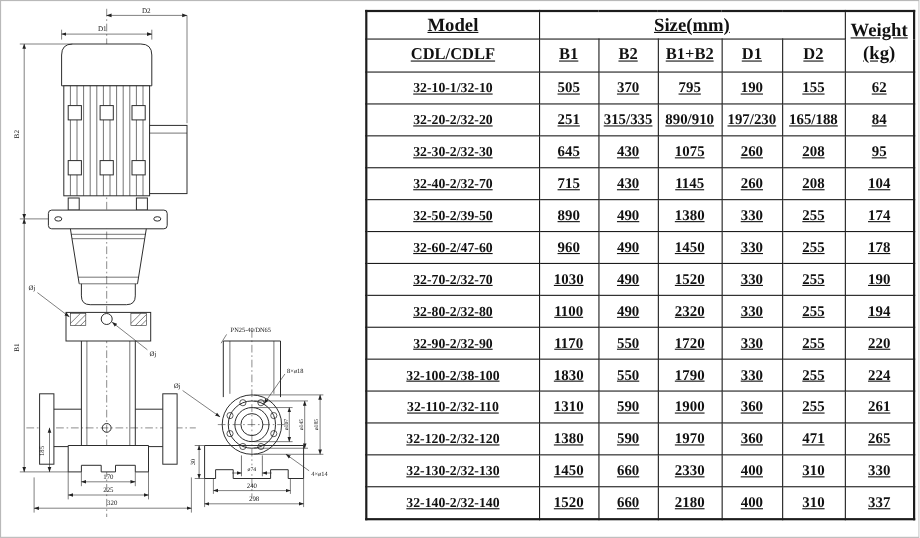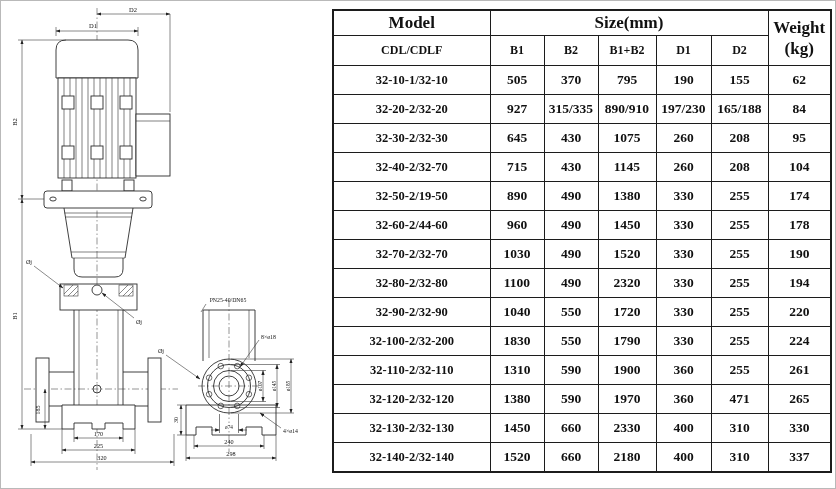--- a/index.html
+++ b/index.html
@@ -8,28 +8,28 @@
     font-family:"Liberation Serif", serif;color:#111;overflow:hidden;
   }
   .frame{position:absolute;inset:0;border:1px solid #b9b9b9;pointer-events:none;}
   
   .drawing{position:absolute;left:0;top:0;width:332px;height:489px;}
   svg text{font-family:"Liberation Serif", serif;fill:#151515;}
   
   table.size{
     position:absolute;left:332px;top:9px;width:498px;
     border-collapse:collapse;table-layout:fixed;
-    border:2px solid #1c1c1c;background:#fff;
+    border:2px solid #1c1c1c;background:#fff;text-decoration:underline;
   }
   table.size td{
     border:1px solid #1c1c1c;text-align:center;vertical-align:middle;
     padding:0;font-weight:bold;overflow:hidden;white-space:nowrap;
   }
   tr.h1 td{height:24px;font-size:17px;}
-  tr.h2 td{height:29px;font-size:12px;}
+  tr.h2 td{height:29px;font-size:15px;}
   td.weight-h{font-size:15px;line-height:1.25;}
   tr.data td{height:28px;font-size:13.5px;}
   tr.data td.model-col{font-size:12.5px;}
 </style>
 </head>
 <body>
 
 <div class="frame"></div>
 
 <div class="drawing">
@@ -274,21 +274,21 @@
         <td class="model-col">32-10-1/32-10</td>
         <td>505</td>
         <td>370</td>
         <td>795</td>
         <td>190</td>
         <td>155</td>
         <td>62</td>
       </tr>
       <tr class="data">
         <td class="model-col">32-20-2/32-20</td>
-        <td>927</td>
+        <td>251</td>
         <td>315/335</td>
         <td>890/910</td>
         <td>197/230</td>
         <td>165/188</td>
         <td>84</td>
       </tr>
       <tr class="data">
         <td class="model-col">32-30-2/32-30</td>
         <td>645</td>
         <td>430</td>
@@ -300,30 +300,30 @@
       <tr class="data">
         <td class="model-col">32-40-2/32-70</td>
         <td>715</td>
         <td>430</td>
         <td>1145</td>
         <td>260</td>
         <td>208</td>
         <td>104</td>
       </tr>
       <tr class="data">
-        <td class="model-col">32-50-2/19-50</td>
+        <td class="model-col">32-50-2/39-50</td>
         <td>890</td>
         <td>490</td>
         <td>1380</td>
         <td>330</td>
         <td>255</td>
         <td>174</td>
       </tr>
       <tr class="data">
-        <td class="model-col">32-60-2/44-60</td>
+        <td class="model-col">32-60-2/47-60</td>
         <td>960</td>
         <td>490</td>
         <td>1450</td>
         <td>330</td>
         <td>255</td>
         <td>178</td>
       </tr>
       <tr class="data">
         <td class="model-col">32-70-2/32-70</td>
         <td>1030</td>
@@ -337,29 +337,29 @@
         <td class="model-col">32-80-2/32-80</td>
         <td>1100</td>
         <td>490</td>
         <td>2320</td>
         <td>330</td>
         <td>255</td>
         <td>194</td>
       </tr>
       <tr class="data">
         <td class="model-col">32-90-2/32-90</td>
-        <td>1040</td>
+        <td>1170</td>
         <td>550</td>
         <td>1720</td>
         <td>330</td>
         <td>255</td>
         <td>220</td>
       </tr>
       <tr class="data">
-        <td class="model-col">32-100-2/32-200</td>
+        <td class="model-col">32-100-2/38-100</td>
         <td>1830</td>
         <td>550</td>
         <td>1790</td>
         <td>330</td>
         <td>255</td>
         <td>224</td>
       </tr>
       <tr class="data">
         <td class="model-col">32-110-2/32-110</td>
         <td>1310</td>

